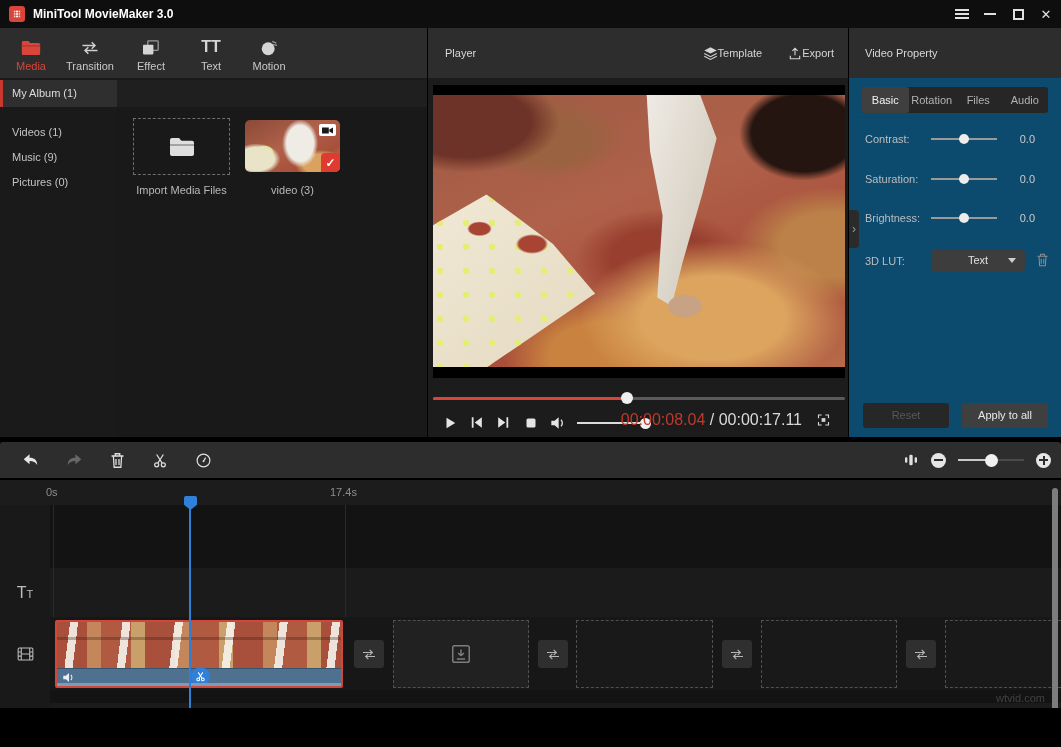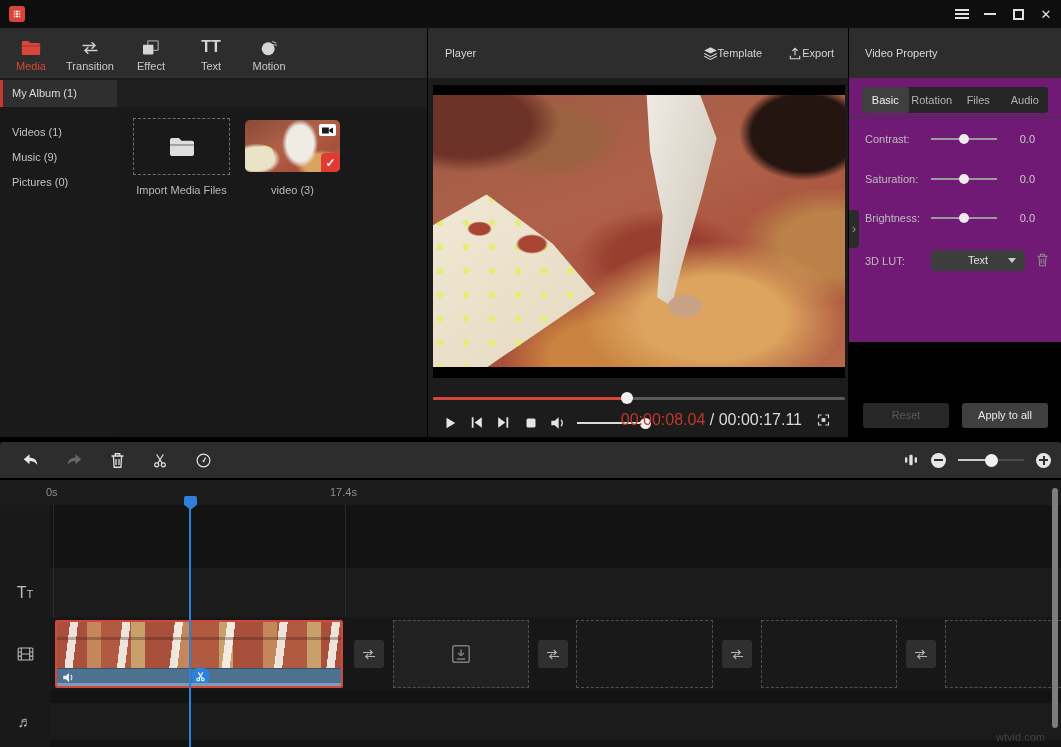--- a/index.html
+++ b/index.html
@@ -14,21 +14,21 @@
   .winbtn { position:absolute; top:0; width:26px; height:28px; display:flex; align-items:center; justify-content:center; color:#e0e0e0; font-size:13px; cursor:default; }
   .hamb { width:14px; height:10px; border-top:2px solid #e0e0e0; border-bottom:2px solid #e0e0e0; position:relative; }
   .hamb::after { content:''; position:absolute; left:0; top:2px; width:14px; height:2px; background:#e0e0e0; }
   .minbar { width:12px; height:2px; background:#e0e0e0; }
   .maxbox { width:11px; height:11px; border:2px solid #e0e0e0; }
 
   
   .section-hdr { position:absolute; left:0; top:0; right:0; height:50px; background:#2d2d2d; }
   #media-sec { position:absolute; left:0; top:28px; width:427px; height:409px; background:#1a1a1a; }
   #player-sec { position:absolute; left:428px; top:28px; width:420px; height:409px; background:#1c1c1c; }
-  #props-sec { position:absolute; left:849px; top:28px; width:212px; height:314px; background:#701a75; }
+  #props-sec { position:absolute; left:849px; top:28px; width:212px; height:409px; background:#0c4a6e; }
 
   
   .ribbon-tab { position:absolute; top:6px; width:58px; height:42px; text-align:center; cursor:pointer; }
   .ribbon-tab .ric { height:22px; display:flex; align-items:flex-end; justify-content:center; }
   .ribbon-tab .rlb { font-size:11px; color:#c9c9c9; margin-top:4px; }
   .ribbon-tab.active .rlb { color:#d8453a; }
   .tt-glyph { font-size:16px; font-weight:bold; color:#d5d5d5; letter-spacing:0; display:block; }
   .tt-glyph::first-letter { font-size:16px; }
 
   
@@ -120,21 +120,21 @@
   #zoom-ctrls { position:absolute; right:10px; top:0; height:36px; display:flex; align-items:center; gap:12px; }
   .zbtn { width:15px; height:15px; border-radius:50%; background:#e6e6e6; position:relative; cursor:pointer; }
   .zbtn::before { content:''; position:absolute; left:3px; top:6.5px; width:9px; height:2px; background:#2d2d2d; }
   .zbtn.plus::after { content:''; position:absolute; left:6.5px; top:3px; width:2px; height:9px; background:#2d2d2d; }
   #zoom-slider { position:relative; width:66px; height:15px; cursor:pointer; }
   #zoom-track-l { position:absolute; left:0; top:6.5px; height:2px; background:#c9c9c9; }
   #zoom-track-r { position:absolute; right:0; top:6.5px; height:2px; background:#4a4a4a; }
   #zoom-handle { position:absolute; top:1px; width:13px; height:13px; border-radius:50%; background:#f0f0f0; margin-left:-6px; }
 
   
-  #timeline { position:absolute; left:0; top:480px; width:1061px; height:267px; background:#131313; overflow:hidden;padding-left:32px; }
+  #timeline { position:absolute; left:0; top:480px; width:1061px; height:228px; background:#131313; overflow:hidden;padding-left:32px; }
   #ruler { position:absolute; left:0; top:0; width:1061px; height:25px; background:#1c1c1c; color:#8d8d8d; font-size:11px; }
   #label-col { position:absolute; left:0; top:25px; width:50px; bottom:0; background:#191919; }
   .band { position:absolute; left:50px; right:0; }
   #band-text { top:88px; height:49px; background:#1b1b1b; }
   #band-video { top:137px; height:73px; background:#171717; }
   #band-music { top:223px; height:37px; background:#1b1b1b; }
   .lab-band { position:absolute; left:0; width:50px; display:flex; align-items:center; justify-content:center; color:#bdbdbd; }
   .gridline { position:absolute; top:25px; height:112px; width:1px; background:#2a2a2a; }
 
   #clip { position:absolute; left:55px; top:140px; width:288px; height:68px; border:2px solid #d0473c; border-radius:2px; background:#333; cursor:pointer; }
@@ -158,20 +158,21 @@
 </style>
 </head>
 <body>
 
 <div id="titlebar">
   <div id="logo">
     <svg width="10" height="10" viewBox="0 0 24 24" fill="#fff">
         <path d="M4 3h16v18H4zM8 3v18M16 3v18M4 9h20M4 15h20" stroke="#d8453a" stroke-width="2" fill="#fff"></path>
       </svg>
   </div>
+  <div id="app-title">MiniTool MovieMaker 3.0</div>
   <div class="winbtn" style="right:86px;">
       <span class="hamb"></span>
     </div>
   <div class="winbtn" style="right:58px;">
       <span class="minbar"></span>
     </div>
   <div class="winbtn" style="right:30px;">
       <span class="maxbox"></span>
     </div>
   <div class="winbtn" style="right:2px;">✕</div>

